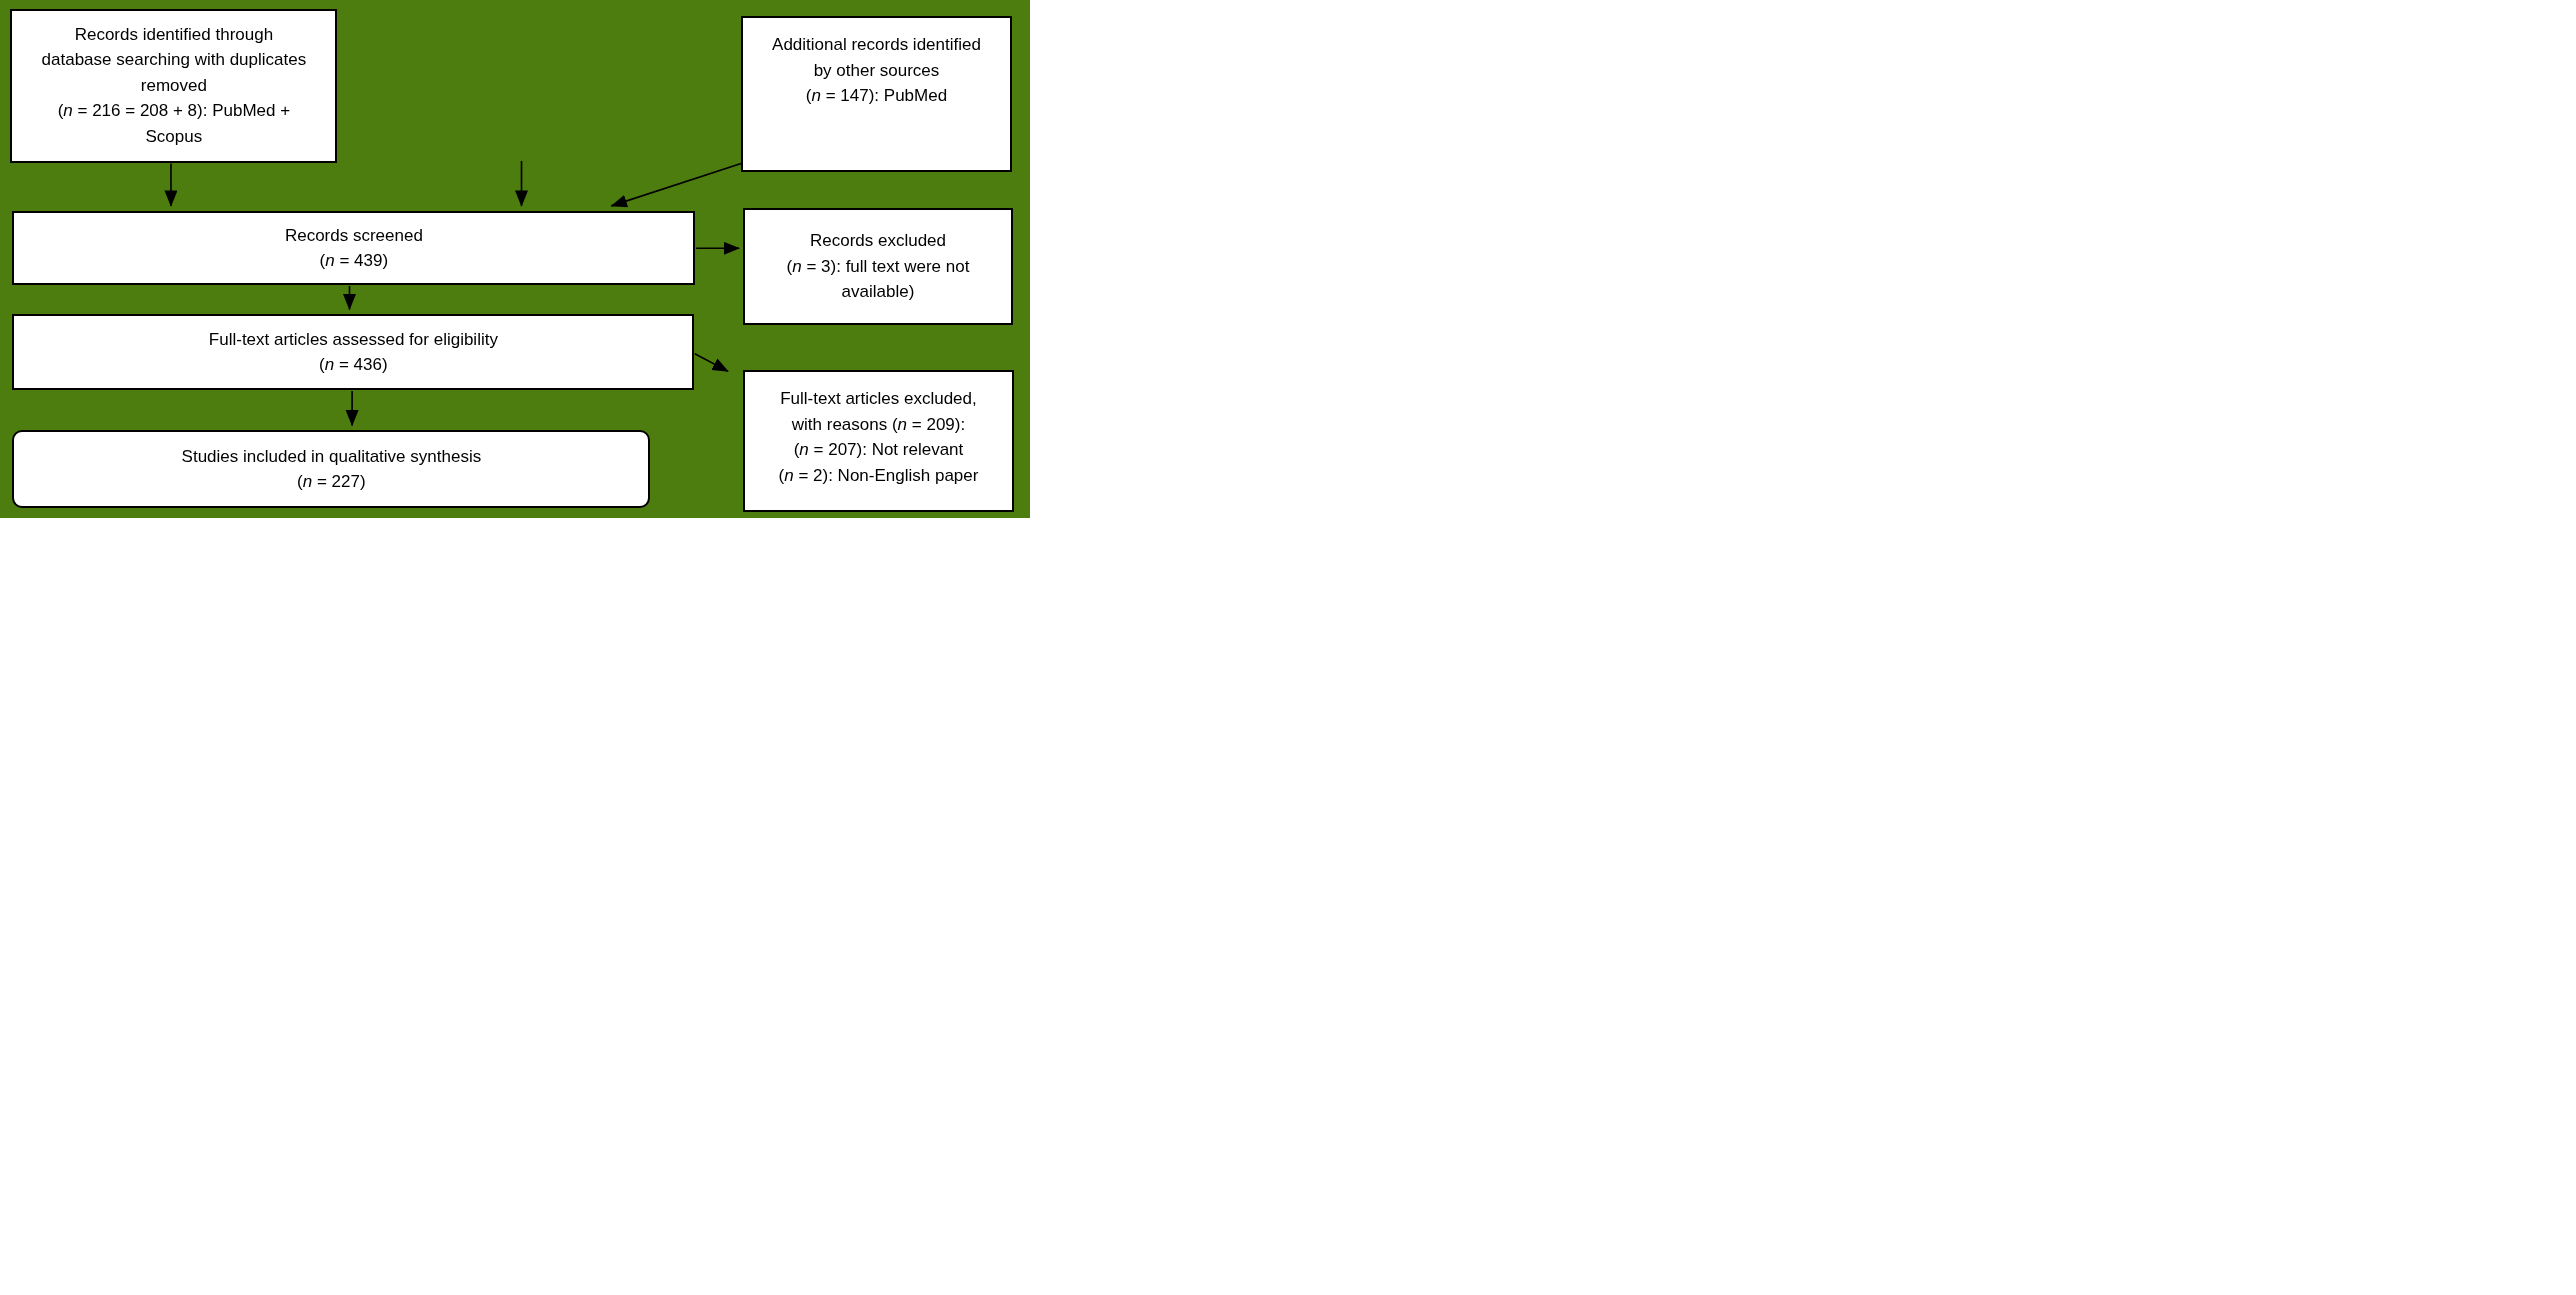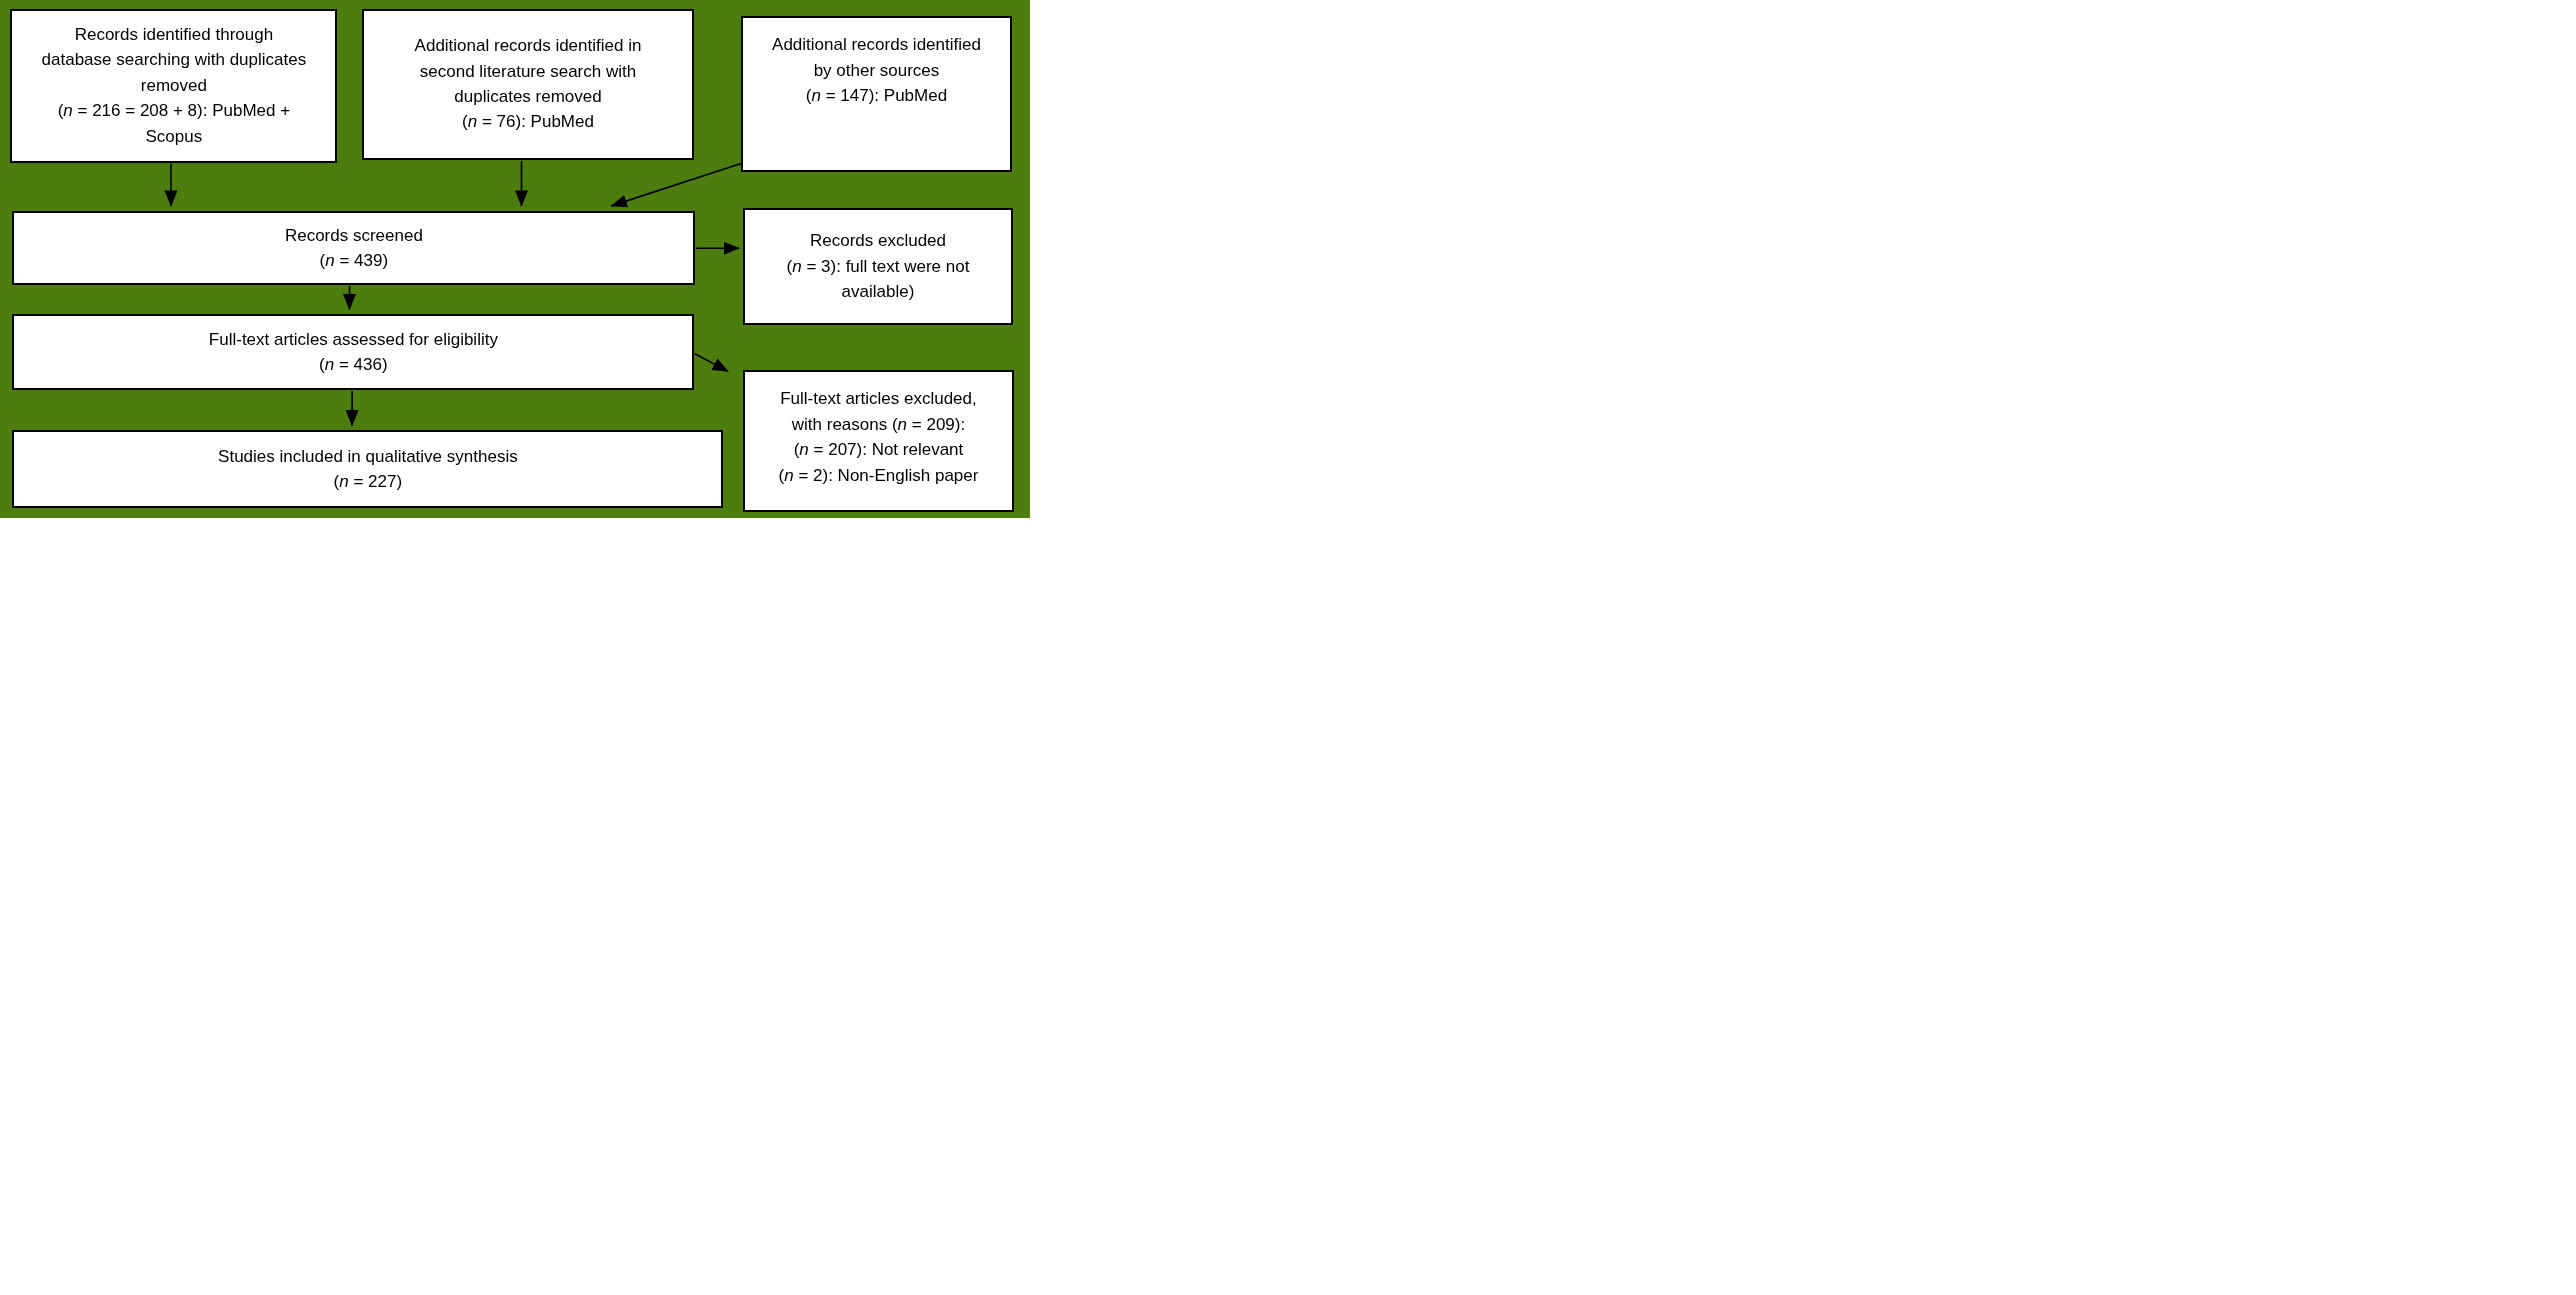--- a/index.html
+++ b/index.html
@@ -35,21 +35,21 @@
   .box i {
     font-style: italic;
   }
   #box-identified-db     { left: 10.4px;   top: 8.5px;  width: 327px;  height: 154px; }
   #box-identified-second { left: 362px;  top: 8.5px;  width: 332px;  height: 151px; }
   #box-identified-other  { left: 741px; top: 16px;  width: 271px;  height: 156px; }
   #box-screened          { left: 12.4px;   top: 211px; width: 683px; height: 74px; }
   #box-records-excluded  { left: 743px; top: 208px; width: 270px;  height: 117px; align-items: center; }
   #box-fulltext-assessed { left: 12.4px;   top: 314px; width: 682px; height: 76px; }
   #box-fulltext-excluded { left: 743px; top: 370px; width: 271px;  height: 142px; }
-  #box-included          { left: 12.4px;   top: 430px; width: 711px; height: 78px; }
+  #box-included          { left: 12.4px;   top: 430px; width: 638px; height: 78px; border-radius: 10px; }
   .arrow-layer {
     position: absolute;
     left: 0;
     top: 0;
     width: 1030px;
     height: 518px;
     pointer-events: none;
   }
   .arrow-layer line {
     stroke: #000000;
@@ -58,23 +58,20 @@
 </style>
 </head>
 <body>
 
 <div class="canvas">
 
   <div class="box" id="box-identified-db">
     <div>Records identified through<br>database searching with duplicates<br>removed<br>(<i>n</i> = 216 = 208 + 8): PubMed +<br>Scopus</div>
   </div>
 
-  <div class="box" id="box-identified-second">
-    <div>Additional records identified in<br>second literature search with<br>duplicates removed<br>(<i>n</i> = 76): PubMed</div>
-  </div>
 
   <div class="box top-align" id="box-identified-other">
     <div>Additional records identified<br>by other sources<br>(<i>n</i> = 147): PubMed</div>
   </div>
 
   <div class="box" id="box-screened">
     <div>Records screened<br>(<i>n</i> = 439)</div>
   </div>
 
   <div class="box" id="box-records-excluded">

